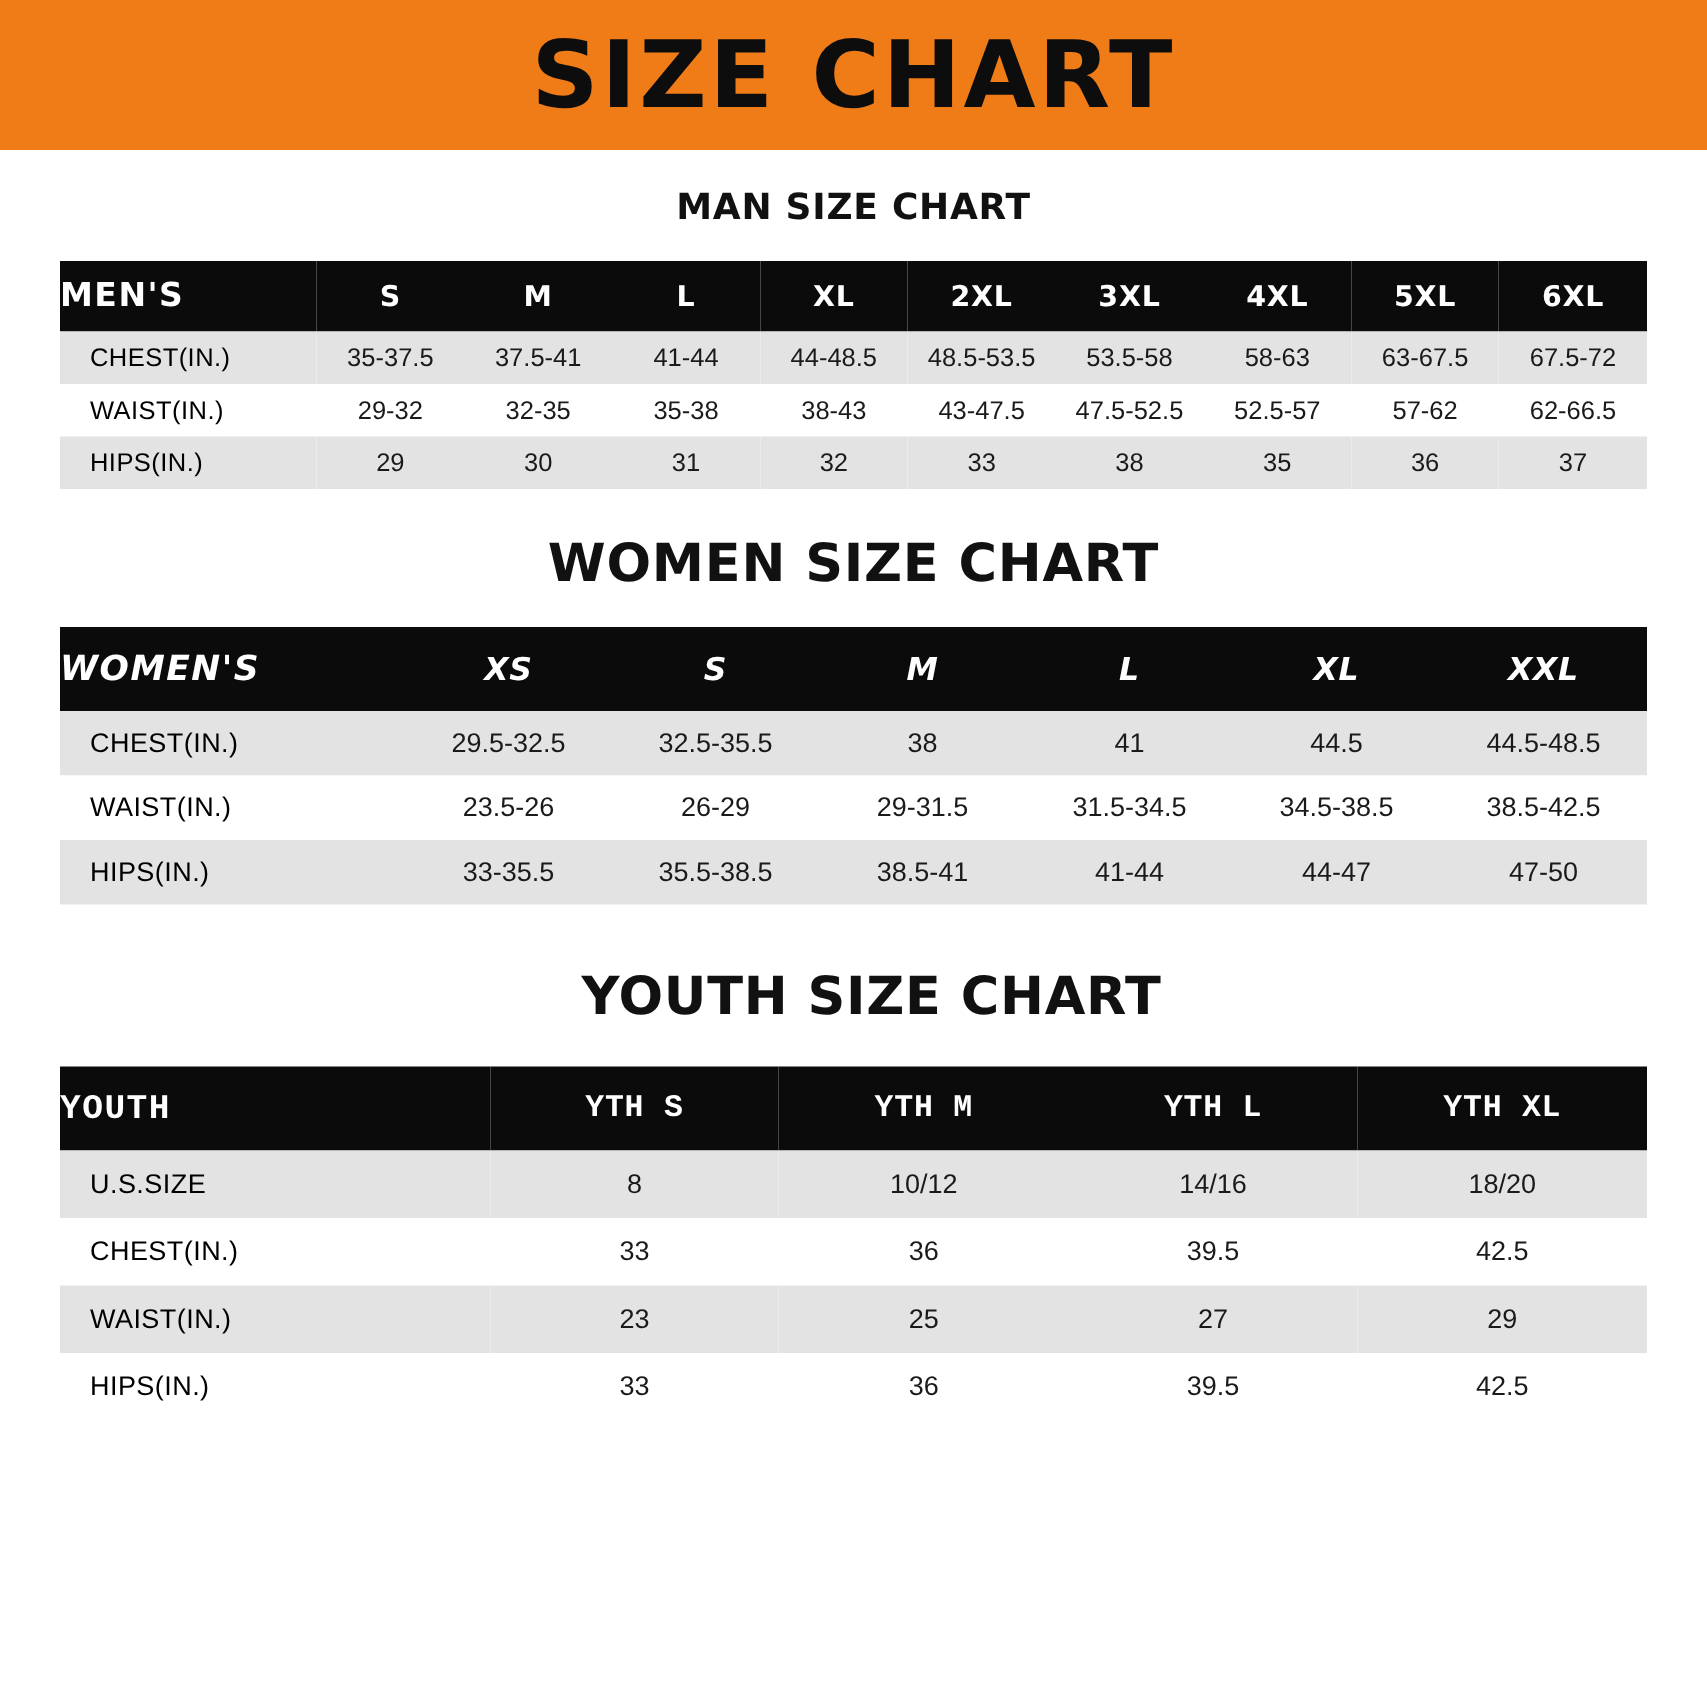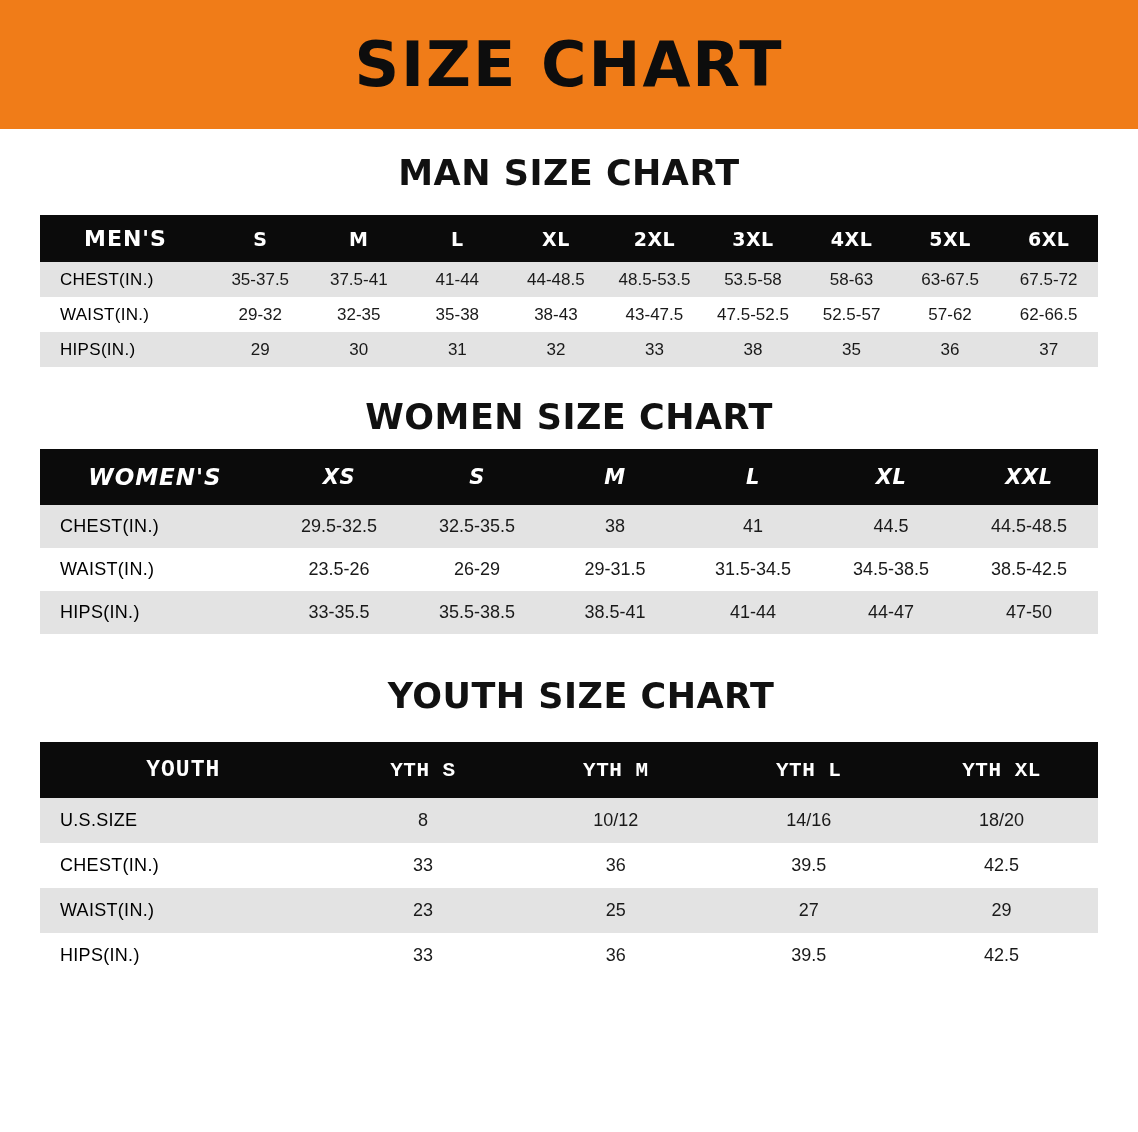--- a/index.html
+++ b/index.html
@@ -15,21 +15,21 @@
   }
   .page {
     width: 1138px;
     height: 1132px;
     position: relative;
     background: #ffffff;
     box-sizing: border-box;
   }
   
   .banner {
-    height: 129px;
+    height: 100px;
     background: #f07c18;
     display: flex;
     align-items: center;
     justify-content: center;
   }
   .banner-title {
     font-family: "DejaVu Sans", sans-serif;
     font-weight: bold;
     font-size: 62px;
     letter-spacing: 2px;
@@ -39,28 +39,28 @@
   }
   
   .section-heading {
     text-align: center;
     font-family: "DejaVu Sans", sans-serif;
     font-weight: bold;
     color: #111111;
     letter-spacing: 0.5px;
   }
   .heading-man {
-    font-size: 35px;
+    font-size: 24px;
     margin-top: 24px;
     margin-bottom: 22px;
   }
   .heading-women {
     font-size: 35px;
     margin-top: 30px;
-    margin-bottom: 12px;
+    margin-bottom: 22px;
   }
   .heading-youth {
     font-size: 35px;
     margin-top: 42px;
     margin-bottom: 26px;
     padding-left: 24px;
   }
   
   .table-wrap {
     padding: 0 40px;
@@ -80,21 +80,21 @@
     color: #ffffff;
     font-family: "DejaVu Sans", sans-serif;
     font-weight: bold;
     font-size: 19px;
     height: 47px;
     vertical-align: middle;
     text-align: center;
     letter-spacing: 0.5px;
   }
   .hdr-row th.label-col {
-    text-align: center;
+    text-align: left;
     font-size: 22px;
     letter-spacing: 1px;
   }
   .body-row td {
     font-family: "Liberation Sans", sans-serif;
     font-size: 17px;
     color: #1a1a1a;
     height: 35px;
     text-align: center;
     vertical-align: middle;

